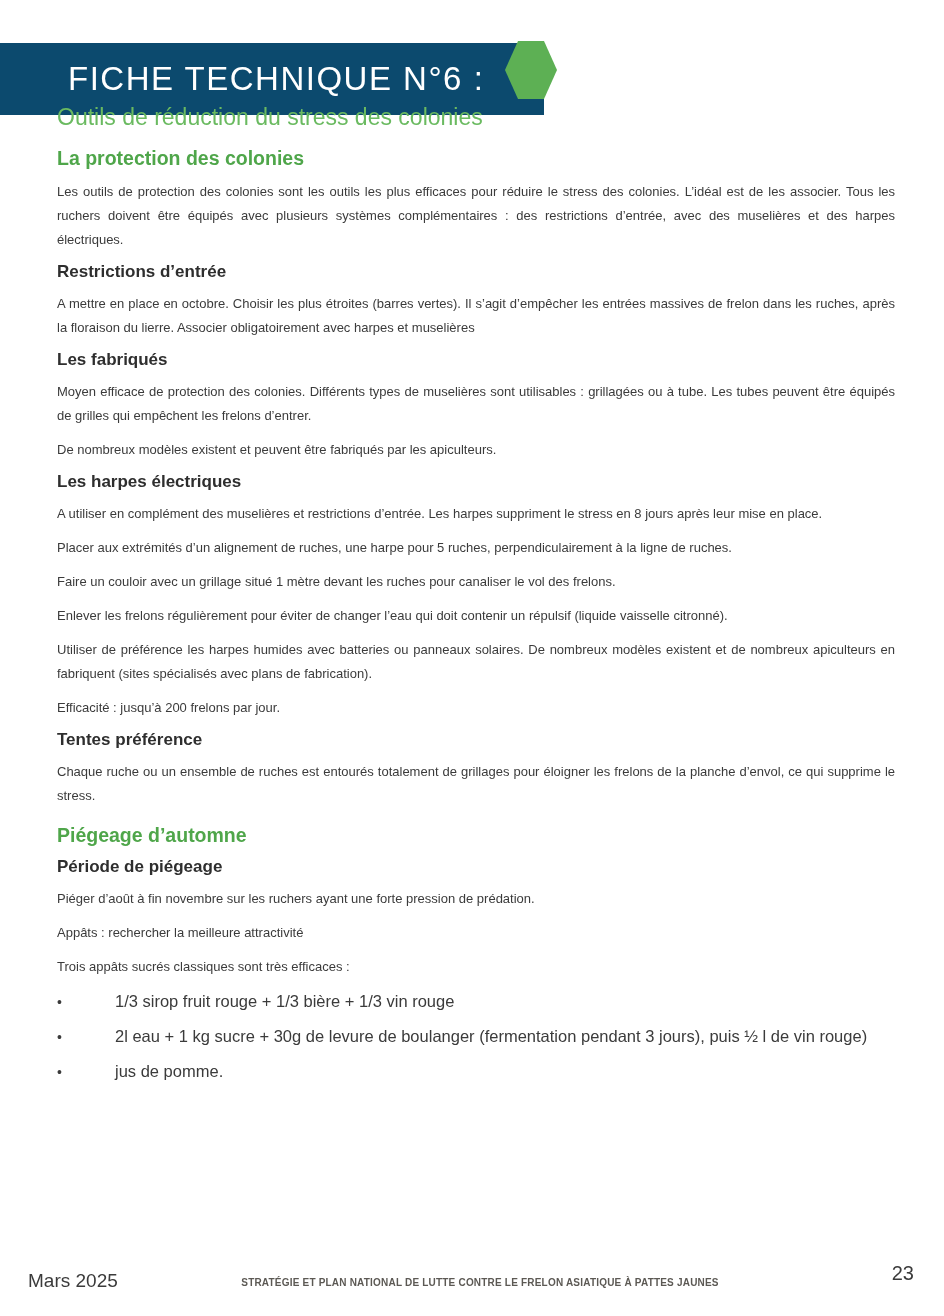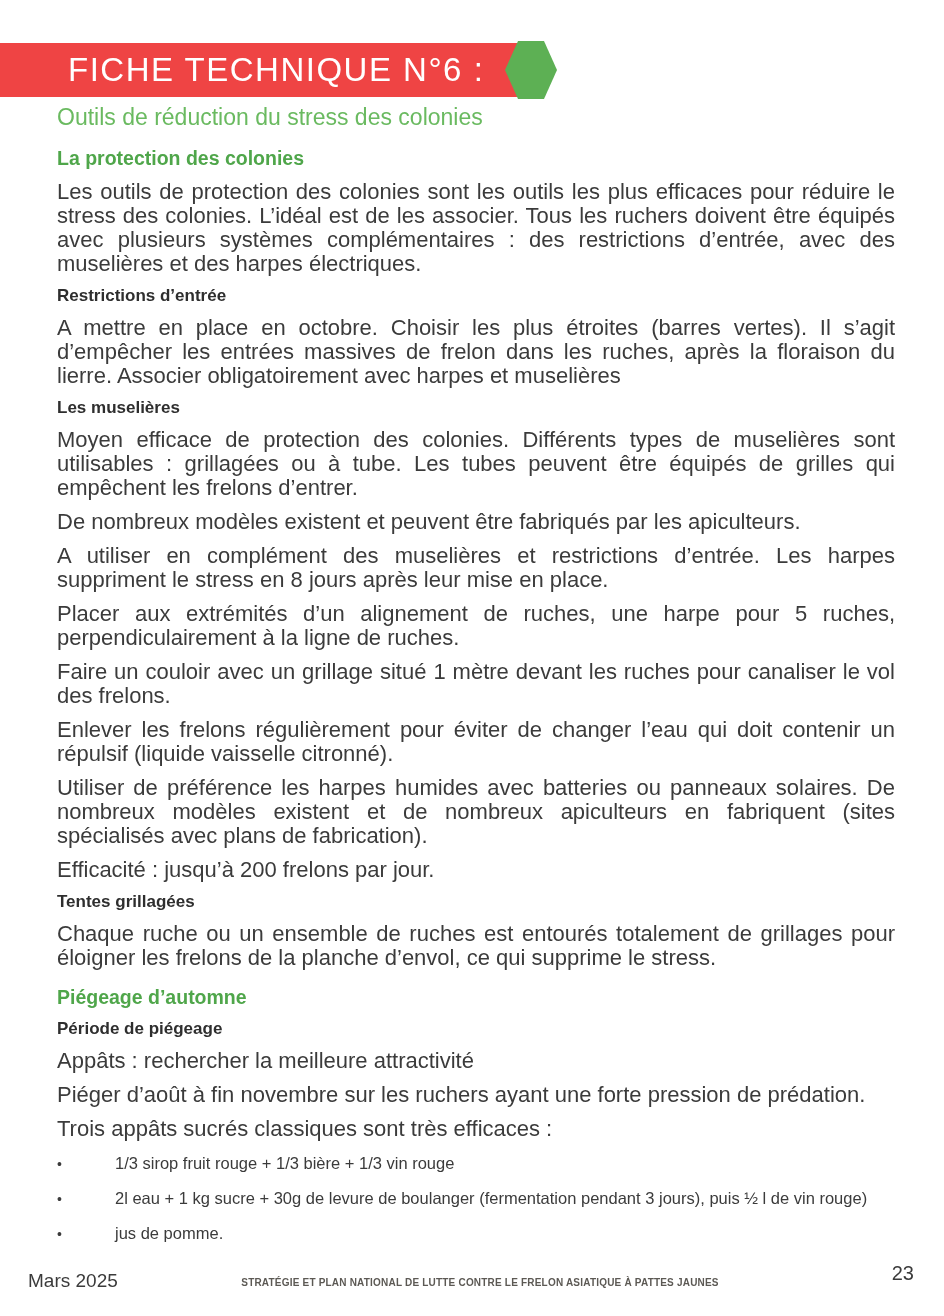--- a/index.html
+++ b/index.html
@@ -11,22 +11,22 @@
     height: 1316px;
     background: #ffffff;
     overflow: hidden;
   }
   
   .banner {
     position: absolute;
     left: 0;
     top: 43px;
     width: 544px;
-    height: 54px;
-    background: #ef4444;
+    height: 72px;
+    background: #0c4a6e;
     display: flex;
     align-items: center;
   }
   .banner-title {
     padding-left: 68px;
     color: #ffffff;
     font-size: 33px;
     font-weight: 300;
     letter-spacing: 1.5px;
     white-space: nowrap;
@@ -55,21 +55,21 @@
     color: #4fa64a;
     margin: 16px 0 10px 0;
   }
   .h-black {
     font-size: 17px;
     font-weight: 700;
     color: #2e2e2e;
     margin: 3px 0 10px 0;
   }
   .para {
-    font-size: 22px;
+    font-size: 13px;
     line-height: 24px;
     color: #3b3b3b;
     text-align: justify;
     margin: 10px 0;
   }
   .bullet {
     font-size: 16.5px;
     line-height: 24px;
     color: #3b3b3b;
     margin: 10px 0;
@@ -121,38 +121,39 @@
 
   <main class="doc">
     <h2 class="subtitle">Outils de réduction du stress des colonies</h2>
 
     <h3 class="h-green">La protection des colonies</h3>
     <p class="para">Les outils de protection des colonies sont les outils les plus efficaces pour réduire le stress des colonies. L’idéal est de les associer. Tous les ruchers doivent être équipés avec plusieurs systèmes complémentaires : des restrictions d’entrée, avec des muselières et des harpes électriques.</p>
 
     <h4 class="h-black">Restrictions d’entrée</h4>
     <p class="para">A mettre en place en octobre. Choisir les plus étroites (barres vertes). Il s’agit d’empêcher les entrées massives de frelon dans les ruches, après la floraison du lierre. Associer obligatoirement avec harpes et muselières</p>
 
-    <h4 class="h-black">Les muselières</h4>
+    <h4 class="h-black">Les fabriqués</h4>
     <p class="para">Moyen efficace de protection des colonies. Différents types de muselières sont utilisables : grillagées ou à tube. Les tubes peuvent être équipés de grilles qui empêchent les frelons d’entrer.</p>
     <p class="para">De nombreux modèles existent et peuvent être fabriqués par les apiculteurs.</p>
 
+    <h4 class="h-black">Les harpes électriques</h4>
     <p class="para">A utiliser en complément des muselières et restrictions d’entrée. Les harpes suppriment le stress en 8 jours après leur mise en place.</p>
     <p class="para">Placer aux extrémités d’un alignement de ruches, une harpe pour 5 ruches, perpendiculairement à la ligne de ruches.</p>
     <p class="para">Faire un couloir avec un grillage situé 1 mètre devant les ruches pour canaliser le vol des frelons.</p>
     <p class="para">Enlever les frelons régulièrement pour éviter de changer l’eau qui doit contenir un répulsif (liquide vaisselle citronné).</p>
     <p class="para">Utiliser de préférence les harpes humides avec batteries ou panneaux solaires. De nombreux modèles existent et de nombreux apiculteurs en fabriquent (sites spécialisés avec plans de fabrication).</p>
     <p class="para">Efficacité : jusqu’à 200 frelons par jour.</p>
 
-    <h4 class="h-black">Tentes grillagées</h4>
+    <h4 class="h-black">Tentes préférence</h4>
     <p class="para">Chaque ruche ou un ensemble de ruches est entourés totalement de grillages pour éloigner les frelons de la planche d’envol, ce qui supprime le stress.</p>
 
     <h3 class="h-green">Piégeage d’automne</h3>
     <h4 class="h-black">Période de piégeage</h4>
+    <p class="para">Piéger d’août à fin novembre sur les ruchers ayant une forte pression de prédation.</p>
     <p class="para">Appâts : rechercher la meilleure attractivité</p>
-    <p class="para">Piéger d’août à fin novembre sur les ruchers ayant une forte pression de prédation.</p>
     <p class="para">Trois appâts sucrés classiques sont très efficaces :</p>
 
     <p class="bullet"><span class="bullet-mark">•</span><span class="bullet-text">1/3 sirop fruit rouge + 1/3 bière + 1/3 vin rouge</span></p>
     <p class="bullet"><span class="bullet-mark">•</span><span class="bullet-text">2l eau + 1 kg sucre + 30g de levure de boulanger (fermentation pendant 3 jours), puis ½ l de vin rouge)</span></p>
     <p class="bullet"><span class="bullet-mark">•</span><span class="bullet-text">jus de pomme.</span></p>
   </main>
 
   <div class="footer-date">Mars 2025</div>
   <div class="footer-org">STRATÉGIE ET PLAN NATIONAL DE LUTTE CONTRE LE FRELON ASIATIQUE À PATTES JAUNES</div>
   <div class="footer-page">23</div>

